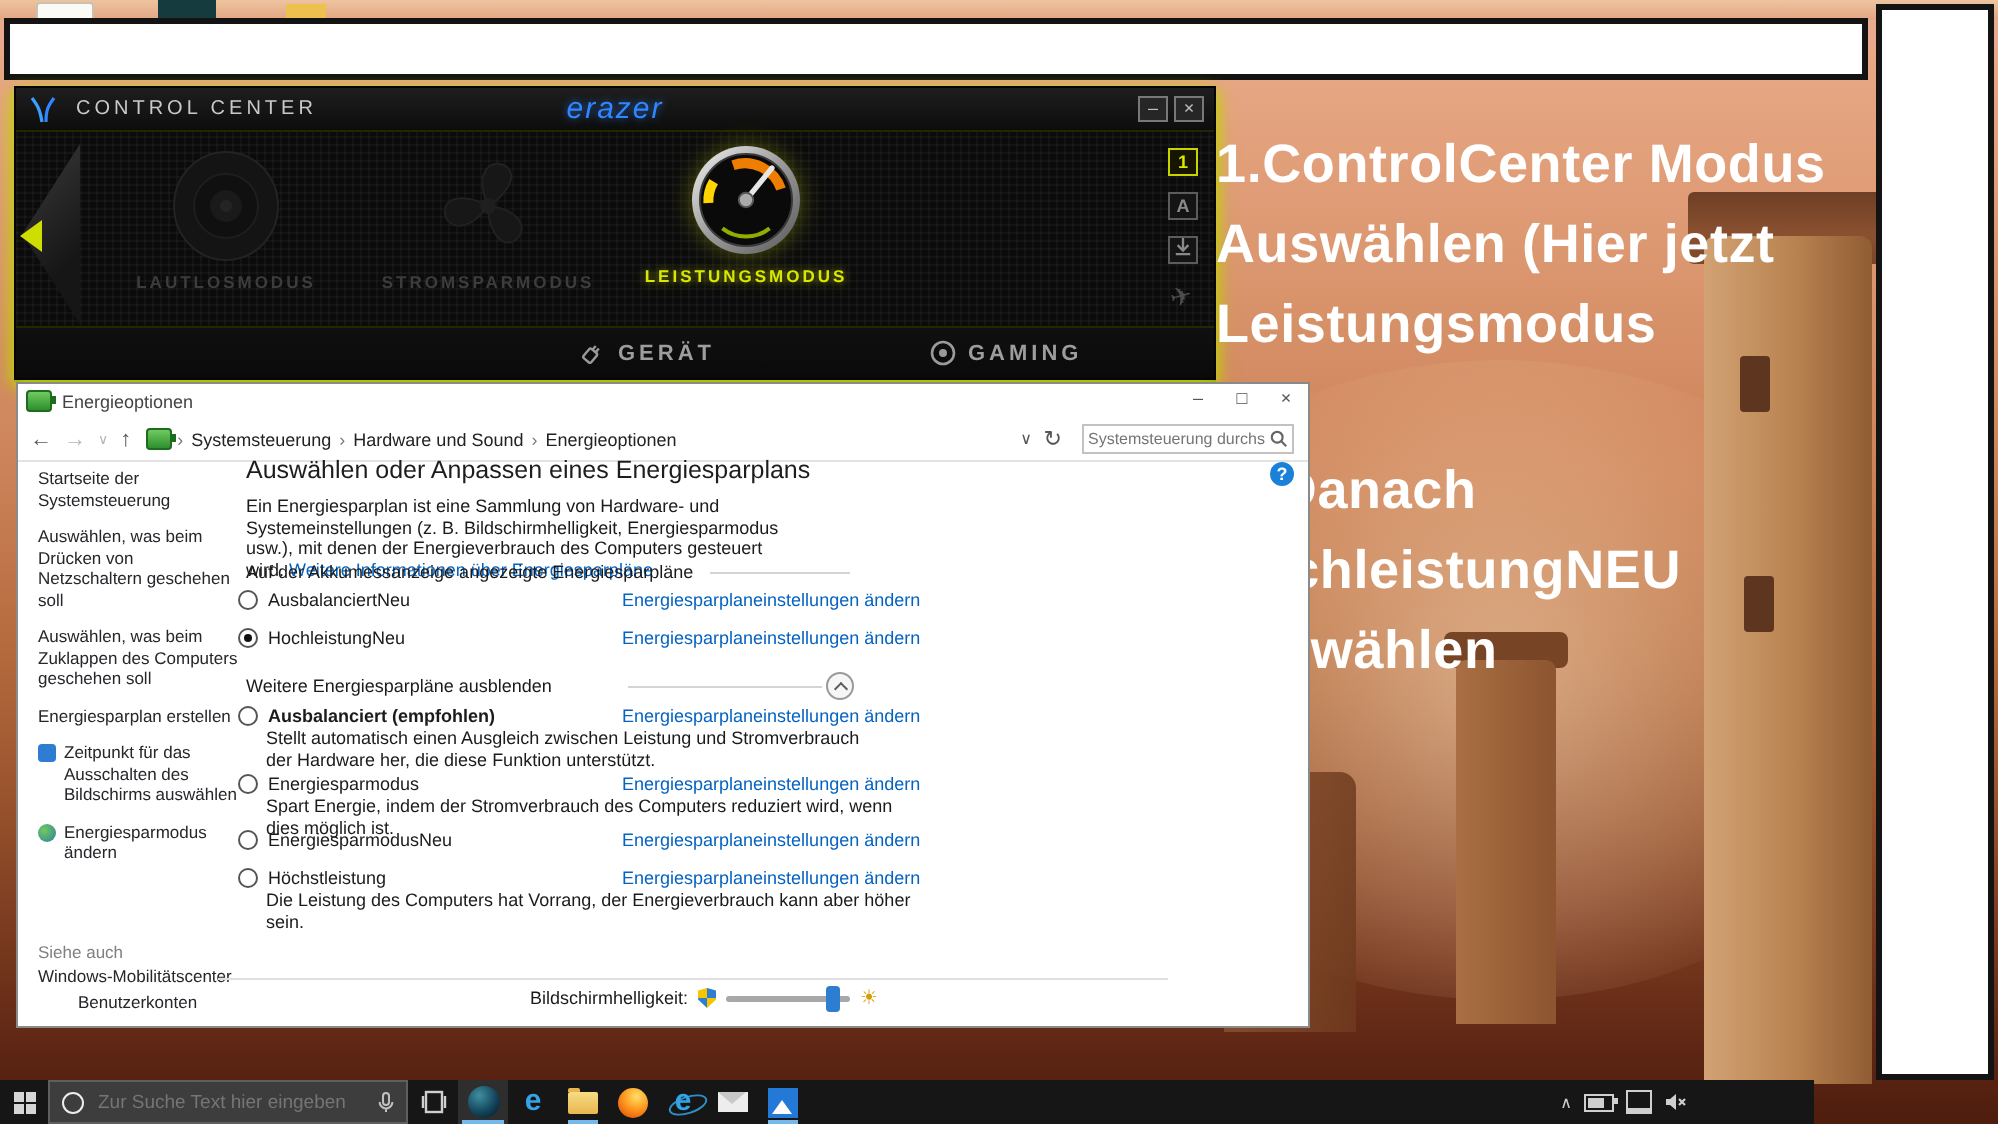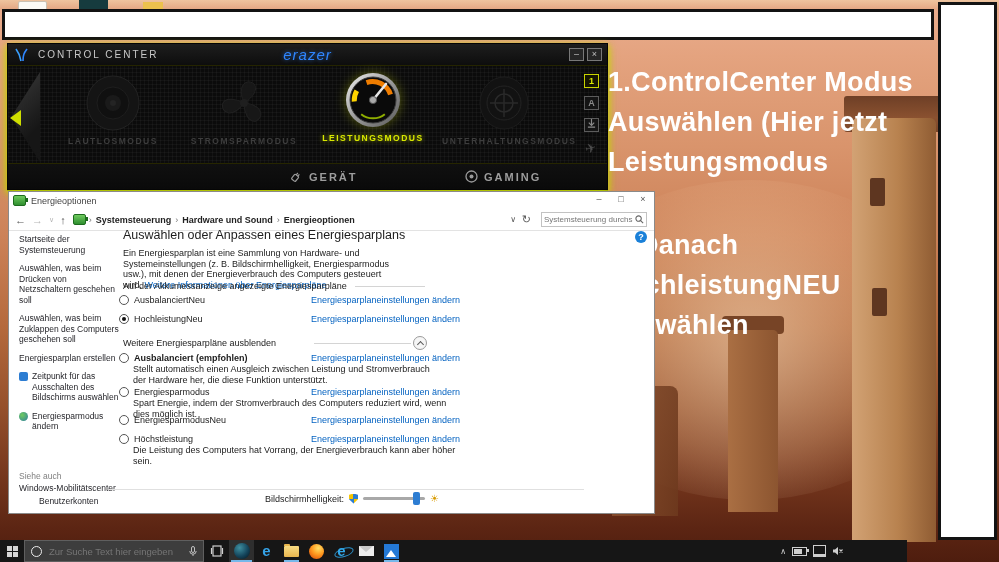--- a/index.html
+++ b/index.html
@@ -69,21 +69,21 @@
   .pw{left:8px;top:191px;width:647px;height:323px;background:#fff;border:1px solid #8a8a8a;
     box-sizing:border-box;font-size:9px;color:#1b1b1b;}
   .pw a{color:#0563c1;text-decoration:none;cursor:pointer;}
   .pw-titlebar{height:17px;display:flex;align-items:center;position:relative;background:#fff;}
   .pw-title{color:#444;font-size:9px;margin-left:5px;}
   .pw-ctl{position:absolute;top:0;height:16px;width:22px;text-align:center;color:#555;
     font-size:9px;line-height:15px;cursor:pointer;}
   .pw-addr{height:21px;border-bottom:1px solid #e3e3e3;display:flex;align-items:center;position:relative;}
   .navg{color:#555;font-size:11px;margin:0 3px;cursor:pointer;}
   .navg.dis{color:#b5b5b5;}
-  .crumb{font-size:9px;color:#222;margin:0 3px;cursor:pointer;font-weight:bold;}
+  .crumb{font-size:9px;color:#222;margin:0 3px;cursor:pointer;}
   .crumb-sep{color:#777;font-size:9px;margin:0 1px;}
   .pw-search{position:absolute;right:7px;top:3px;width:106px;height:15px;border:1px solid #c2c2c2;
     display:flex;align-items:center;box-sizing:border-box;}
   .pw-search input{border:0;outline:0;flex:1;font-size:8px;color:#555;padding:0 2px;
     font-family:"Liberation Sans",sans-serif;min-width:0;}
   .batt-ico{width:11px;height:9px;background:linear-gradient(#6fca5f,#2f8f2f);border:1px solid #1d6b1d;
     border-radius:2px;position:relative;}
   .batt-ico:after{content:"";position:absolute;right:-3px;top:2px;width:2px;height:4px;background:#1d6b1d;}
   .help-ico{position:absolute;right:7px;top:39px;width:12px;height:12px;border-radius:50%;
     background:#1a80d8;color:#fff;font-size:9px;font-weight:bold;text-align:center;line-height:12px;cursor:pointer;}
@@ -230,32 +230,20 @@
           <path d="M23.5 12.6 A19 19 0 0 1 47.5 24.5" stroke="#ef7d00" stroke-width="5" fill="none"></path>
           <path d="M13.8 20.8 A19 19 0 0 0 11.2 31.5" stroke="#ffd400" stroke-width="5" fill="none"></path>
           <path d="M18.2 44.2 A19 19 0 0 0 41.8 44.2" stroke="#8fae00" stroke-width="2" fill="none"></path>
           <line x1="30" y1="30" x2="43" y2="14" stroke="#e6e6e6" stroke-width="2.6" stroke-linecap="round"></line>
           <circle cx="30" cy="30" r="3.6" fill="#aaaaaa" stroke="#555"></circle>
         </svg>
       </div>
       <div class="cc-mode-label">LEISTUNGSMODUS</div>
     </div>
 
-    <div class="cc-mode" style="left:434px;top:6px;">
-      <div class="cc-mode-icon">
-        <svg width="60" height="60" viewBox="0 0 60 60">
-          <ellipse cx="30" cy="30" rx="24" ry="26" fill="#121212" stroke="#1d1d1d"></ellipse>
-          <circle cx="30" cy="30" r="17" fill="none" stroke="#232323"></circle>
-          <circle cx="30" cy="30" r="9" fill="none" stroke="#2a2a2a" stroke-width="1.5"></circle>
-          <line x1="30" y1="16" x2="30" y2="44" stroke="#2a2a2a" stroke-width="1.5"></line>
-          <line x1="16" y1="30" x2="44" y2="30" stroke="#2a2a2a" stroke-width="1.5"></line>
-        </svg>
-      </div>
-      <div class="cc-mode-label">UNTERHALTUNGSMODUS</div>
-    </div>
 
     <div class="cc-side">
       <div class="cc-sbtn hot">1</div>
       <div class="cc-sbtn">A</div>
       <div class="cc-sbtn">
         <svg width="9" height="9" viewBox="0 0 10 10">
           <path d="M5 0 V6 M2 4 L5 7 L8 4 M1 9 H9" stroke="#8a8a8a" stroke-width="1.3" fill="none"></path>
         </svg>
       </div>
       <div class="cc-plane">✈</div>

